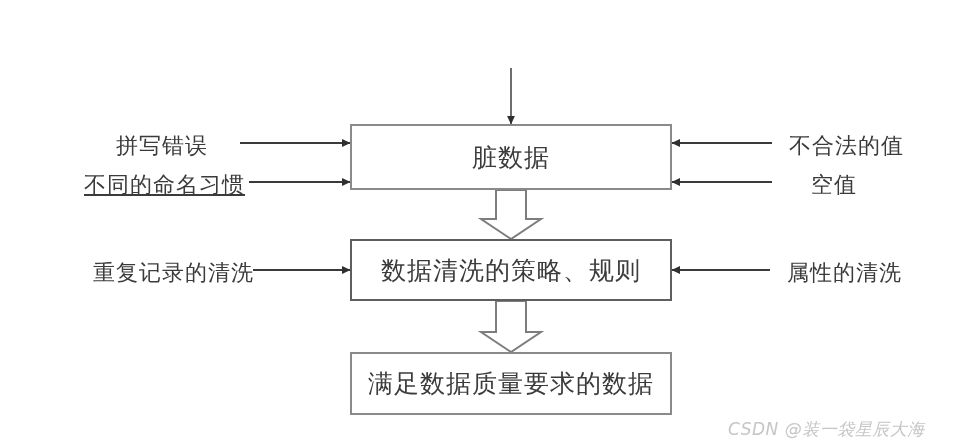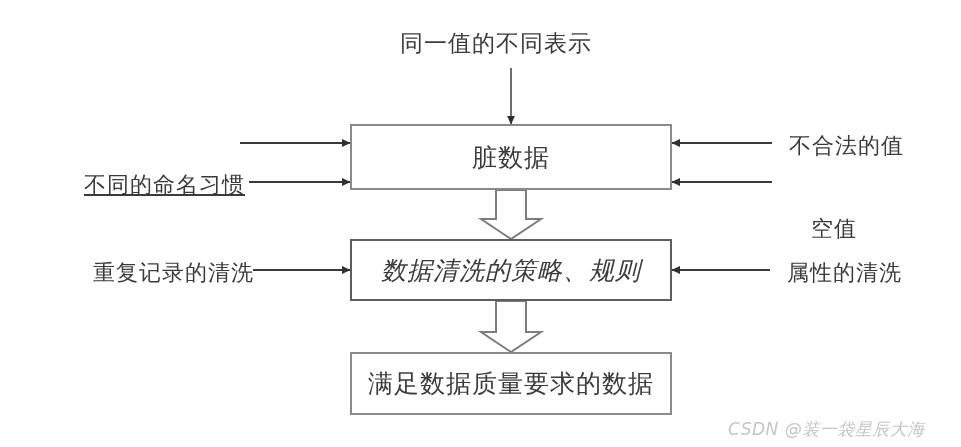--- a/index.html
+++ b/index.html
@@ -31,41 +31,40 @@
   }
   #box-dirty-data {
     left: 350px; top: 124px; width: 322px; height: 66px;
     font-size: 25px;
   }
   #box-cleaning-rules {
     left: 350px; top: 239px; width: 322px; height: 62px;
     border-width: 2px;
     border-color: #5e5e5e;
     font-size: 25px;
-    font-style: italic;
   }
   #box-quality-data {
     left: 350px; top: 352px; width: 322px; height: 63px;
     border-width: 2px;
     border-color: #8a8a8a;
     font-size: 25px;
   }
 
   
   .label {
     position: absolute;
     color: #3b3b3b;
     font-size: 22px;
     letter-spacing: 1px;
     white-space: nowrap;
   }
   #label-spelling-error   { left: 116px; top: 131px; }
   #label-naming-habit     { left: 84px;  top: 170px; text-decoration: underline; }
   #label-illegal-value    { left: 789px; top: 131px; }
-  #label-null-value       { left: 811px; top: 170px; margin-top: 44px; }
+  #label-null-value       { left: 811px; top: 170px; }
   #label-duplicate-clean  { left: 93px;  top: 258px; }
   #label-attribute-clean  { left: 787px; top: 258px; }
   #label-same-value-repr  { left: 400px; top: 28px;  font-size: 23px; }
 
   
   #connectors {
     position: absolute;
     left: 0; top: 0;
     width: 961px; height: 447px;
     pointer-events: none;
@@ -105,22 +104,22 @@
 
     <line x1="253" y1="270" x2="350" y2="270" stroke="#3a3a3a" stroke-width="2" marker-end="url(#arrowSolid)"></line>
 
     <line x1="770" y1="270" x2="672" y2="270" stroke="#3a3a3a" stroke-width="2" marker-end="url(#arrowSolid)"></line>
 
     <path d="M496,190 L526,190 L526,219 L541,219 L511,239 L481,219 L496,219 Z" fill="#ffffff" stroke="#7d7d7d" stroke-width="2" stroke-linejoin="miter"></path>
 
     <path d="M496,301 L526,301 L526,332 L541,332 L511,352 L481,332 L496,332 Z" fill="#ffffff" stroke="#7d7d7d" stroke-width="2" stroke-linejoin="miter"></path>
   </svg>
 
-  <div class="label" id="label-same-value-repr">同一值的不同表示</div>
 
+  <div class="label" id="label-spelling-error">拼写错误</div>
   <div class="label" id="label-naming-habit">不同的命名习惯</div>
 
   <div class="label" id="label-illegal-value">不合法的值</div>
   <div class="label" id="label-null-value">空值</div>
 
   <div class="label" id="label-attribute-clean">属性的清洗</div>
 
   <div class="label" id="label-duplicate-clean">重复记录的清洗</div>
 
   <div class="box" id="box-dirty-data">脏数据</div>

